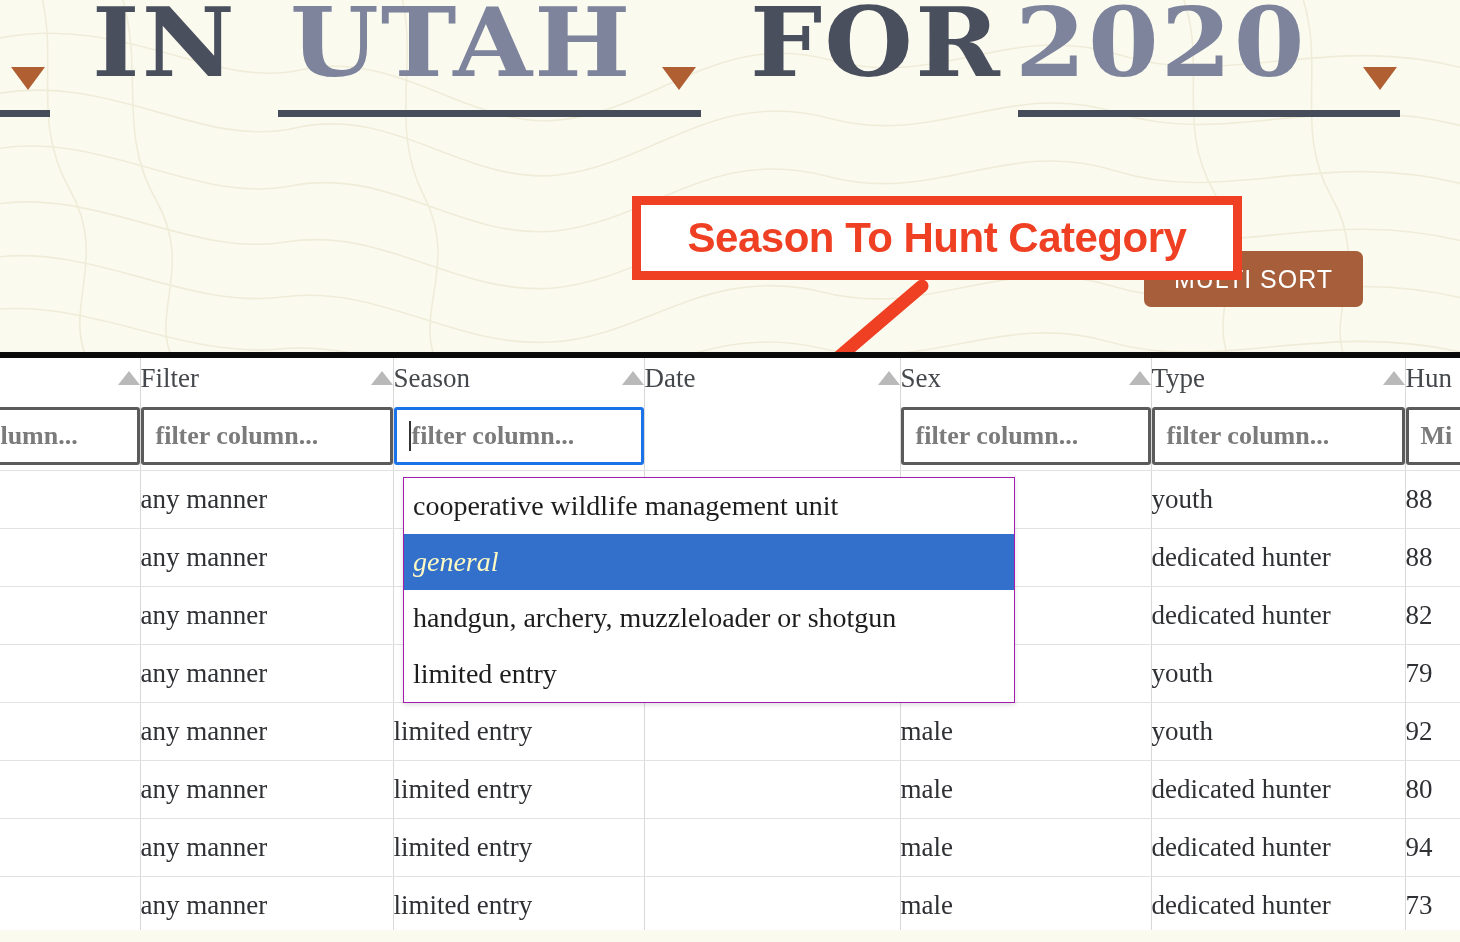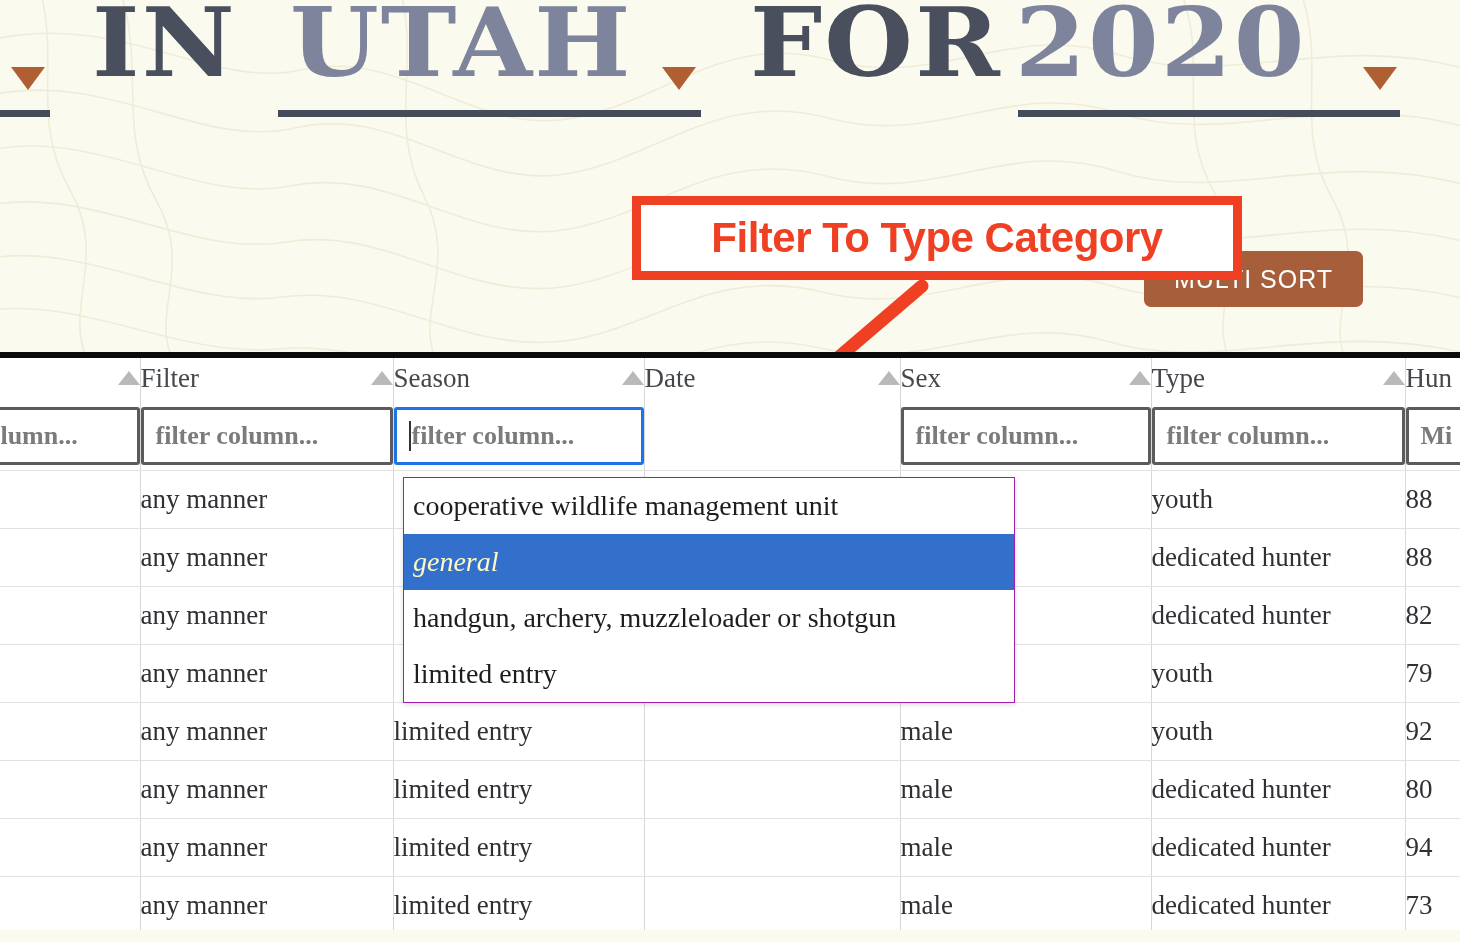--- a/index.html
+++ b/index.html
@@ -303,21 +303,21 @@
 
     <div class="ul-bar" id="ul-1"></div>
     <div class="ul-bar" id="ul-2"></div>
     <div class="ul-bar" id="ul-3"></div>
   </div>
 
   <div id="sort-btn">MULTI SORT</div>
 
   <div id="callout">
     <div id="callout-frame"></div>
-    <div id="callout-text">Filter To Type Category</div>
+    <div id="callout-text">Season To Hunt Category</div>
   </div>
 
   <svg id="arrow-svg" viewBox="0 0 420 300">
     <path d="M302,96 L108,262" stroke="#ef4023" stroke-width="13" stroke-linecap="round" fill="none"></path>
     <path d="M95,275 L150,245 L122,252 L132,214 Z" fill="#ef4023"></path>
     <path d="M95,275 L155,258 L128,248 L140,222 Z" fill="#ef4023"></path>
   </svg>
 
   <div id="table-wrap">
     <table class="grid">

